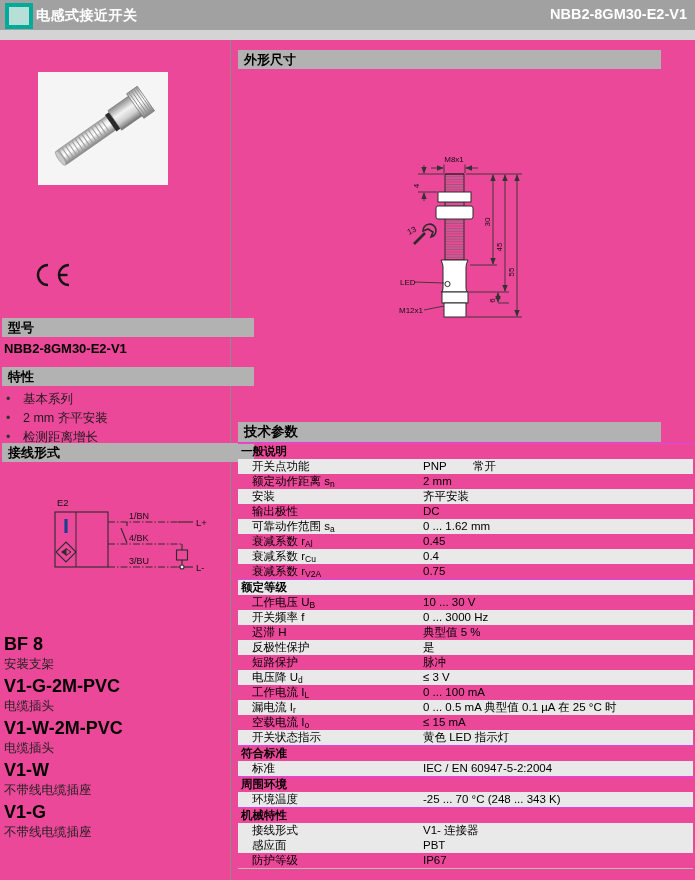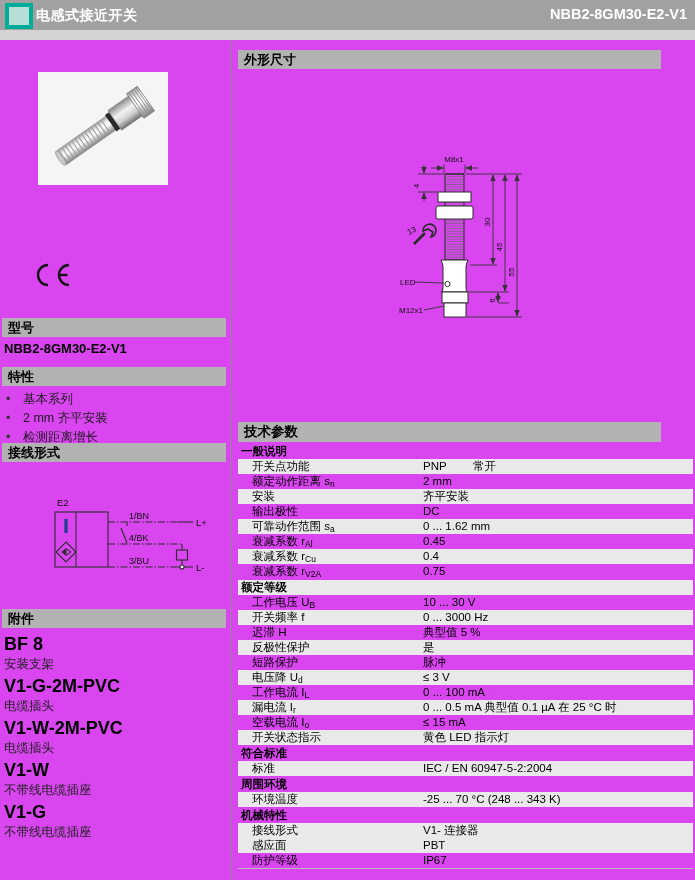--- a/index.html
+++ b/index.html
@@ -1,29 +1,29 @@
 <!DOCTYPE html>
 <html><head>
 <meta charset="utf-8">
 <style>
   html,body{margin:0;padding:0;background:#fff;}
-  .page{position:relative;width:695px;height:880px;background:#d946ef;overflow:hidden;
+  .page{position:relative;width:695px;height:880px;background:#ec4899;overflow:hidden;
         font-family:"Liberation Sans","DejaVu Sans",sans-serif;color:#000;}
   
   .topbar{position:absolute;left:0;top:0;width:695px;height:30px;background:#a1a1a1;}
   .topbar-strip{position:absolute;left:0;top:30px;width:695px;height:10px;background:#d4d4d4;}
   .brand-square{position:absolute;left:5px;top:3px;width:20px;height:18px;background:#b7ded7;border:4px solid #00ac97;}
   .top-title{position:absolute;left:36px;top:7px;font-size:14px;font-weight:bold;color:#fff;letter-spacing:.5px;}
   .top-model{position:absolute;right:8px;top:6px;font-size:14.5px;font-weight:bold;color:#fff;}
   
   .vdivider{position:absolute;left:230px;top:40px;width:1px;height:840px;background:#8d8d8d;}
   
   .secbar{position:absolute;height:19px;background:#b2b2b2;font-size:13px;font-weight:bold;
           line-height:19px;padding-left:6px;box-sizing:border-box;color:#000;}
-  .secbar.left{left:2px;width:224px;}
+  .secbar.left{left:2px;width:252px;}
   .secbar.right{left:238px;width:423px;}
   
   .photo-box{position:absolute;left:38px;top:72px;width:130px;height:113px;background:#f5f5f5;}
   .ce-box{position:absolute;left:33px;top:262px;width:40px;height:26px;}
   .model-text{position:absolute;left:4px;top:341px;font-size:13px;font-weight:bold;}
   .features{position:absolute;left:6px;top:390px;width:218px;}
   .feat{font-size:12.5px;line-height:19px;color:#1c1c1c;display:flex;}
   .feat .bullet{width:17px;color:#333;}
   .conn-wrap{position:absolute;left:30px;top:492px;width:180px;height:110px;}
   .acc-list{position:absolute;left:4px;top:632px;width:220px;}
@@ -165,21 +165,20 @@
         <circle cx="152" cy="75" r="2" fill="#fff"></circle>
       </g>
       <text x="99" y="27" font-size="9" fill="#111">1/BN</text>
       <text x="99" y="49" font-size="9" fill="#111">4/BK</text>
       <text x="99" y="72" font-size="9" fill="#111">3/BU</text>
       <text x="166" y="34" font-size="9.5" fill="#111">L+</text>
       <text x="166" y="79" font-size="9.5" fill="#111">L-</text>
     </svg>
   </div>
 
-  <div class="secbar left" style="top:609px;">附件</div>
   <div class="acc-list">
       <div class="acc-name">BF 8</div>
       <div class="acc-desc">安装支架</div>
       <div class="acc-name">V1-G-2M-PVC</div>
       <div class="acc-desc">电缆插头</div>
       <div class="acc-name">V1-W-2M-PVC</div>
       <div class="acc-desc">电缆插头</div>
       <div class="acc-name">V1-W</div>
       <div class="acc-desc">不带线电缆插座</div>
       <div class="acc-name">V1-G</div>

